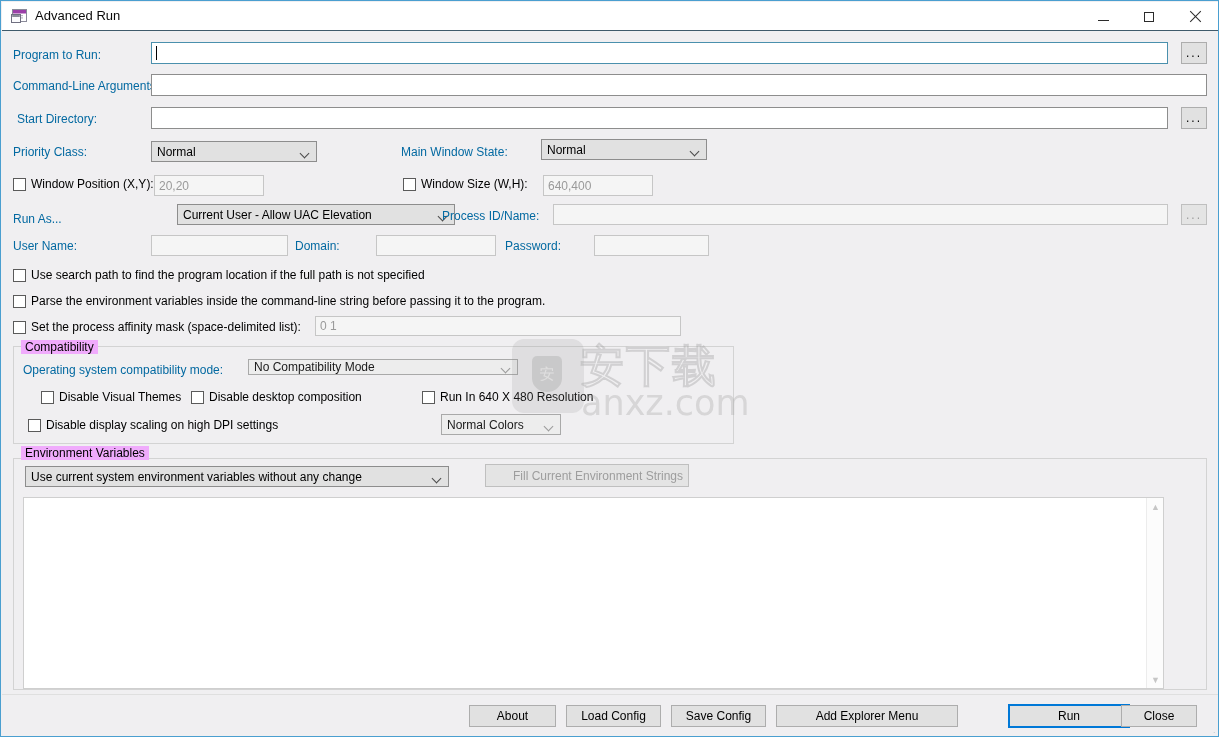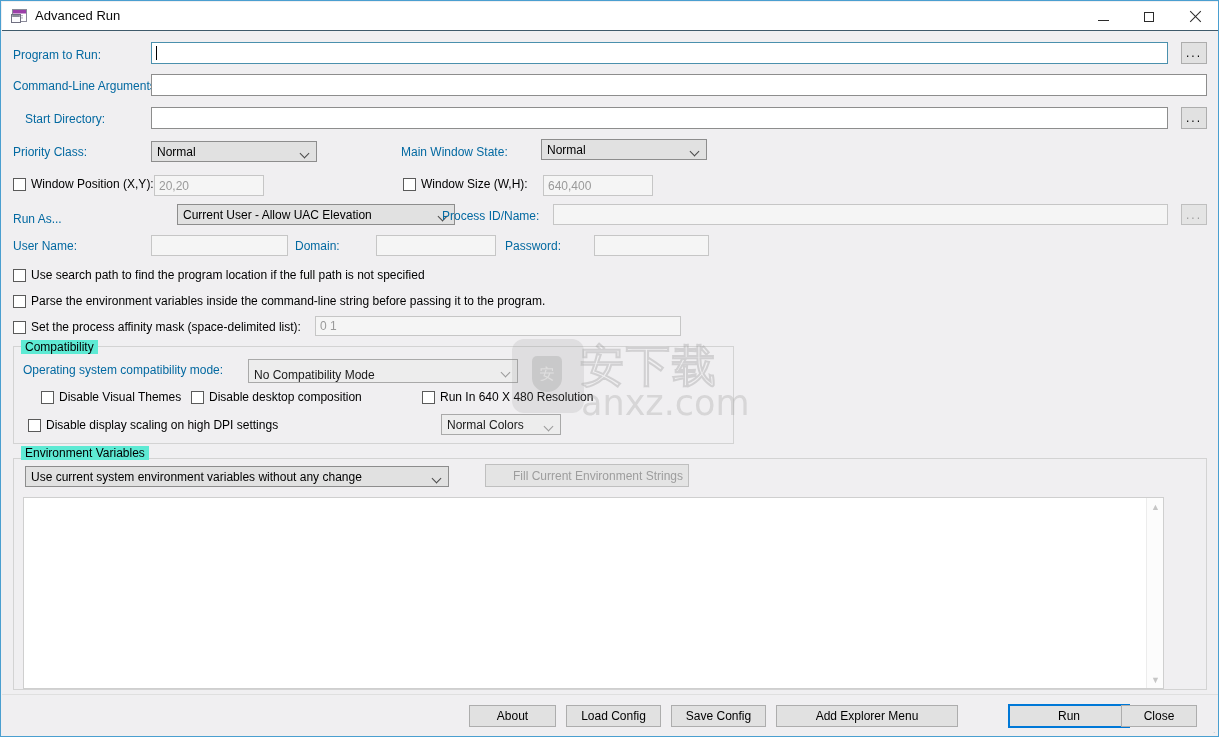--- a/index.html
+++ b/index.html
@@ -163,21 +163,21 @@
   .btn-dots { letter-spacing: 2px; font-size: 12px; }
 
   
   .group {
     position: absolute;
     box-sizing: border-box;
     border: 1px solid #d3d3d3;
   }
   .group-title {
     position: absolute;
-    background: #5eead4;
+    background: #f0abfc;
     padding: 0 4px;
     font-size: 12px;
     color: #000;
     white-space: nowrap;
   }
 
   
   .listbox {
     position: absolute;
     box-sizing: border-box;
@@ -297,21 +297,21 @@
 
   <span class="lbl" style="left:12px; top:47px;">Program to Run:</span>
   <div class="txt focused" style="left:150px; top:41px; width:1017px; height:22px;">
     <span class="caret"></span>
   </div>
   <div class="btn btn-dots" style="left:1180px; top:41px; width:26px; height:22px;">...</div>
 
   <span class="lbl" style="left:12px; top:78px;">Command-Line Arguments:</span>
   <div class="txt" style="left:150px; top:73px; width:1056px; height:22px;"></div>
 
-  <span class="lbl" style="left:24px; top:111px;">Start Directory:</span>
+  <span class="lbl" style="left:16px; top:111px;">Start Directory:</span>
   <div class="txt" style="left:150px; top:106px; width:1017px; height:22px;"></div>
   <div class="btn btn-dots" style="left:1180px; top:106px; width:26px; height:22px;">...</div>
 
   <span class="lbl" style="left:12px; top:144px;">Priority Class:</span>
   <div class="combo" style="left:150px; top:140px; width:166px; height:21px;">
     <span>Normal</span>
     <span class="arrow"></span>
   </div>
 
   <span class="lbl" style="left:400px; top:144px;">Main Window State:</span>
@@ -364,21 +364,21 @@
   <div class="cb-row" style="left:12px; top:320px;">
     <span class="cbox"></span>
     <span class="cb-label">Set the process affinity mask (space-delimited list):</span>
   </div>
   <div class="txt disabled placeholder" style="left:314px; top:315px; width:366px; height:20px;">0 1</div>
 
   <div class="group" style="left:12px; top:345px; width:721px; height:98px;"></div>
   <span class="group-title" style="left:20px; top:339px;">Compatibility</span>
 
   <span class="lbl" style="left:22px; top:362px;">Operating system compatibility mode:</span>
-  <div class="combo light" style="left:247px; top:358px; width:270px; height:24px;align-items:flex-end;">
+  <div class="combo light" style="left:247px; top:358px; width:270px; height:16px;">
     <span>No Compatibility Mode</span>
     <span class="arrow"></span>
   </div>
 
   <div class="cb-row" style="left:40px; top:390px;">
     <span class="cbox"></span>
     <span class="cb-label">Disable Visual Themes</span>
   </div>
 
   <div class="cb-row" style="left:190px; top:390px;">

